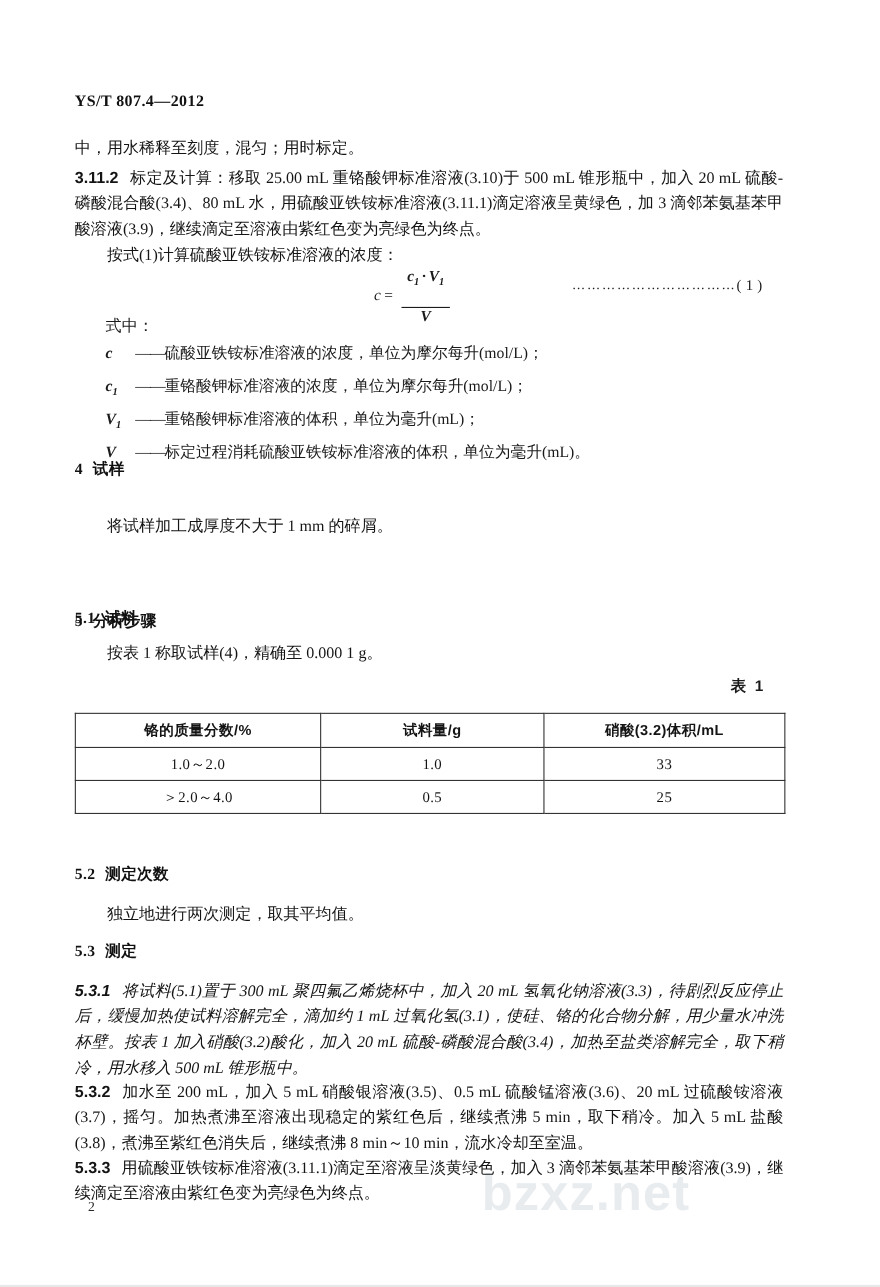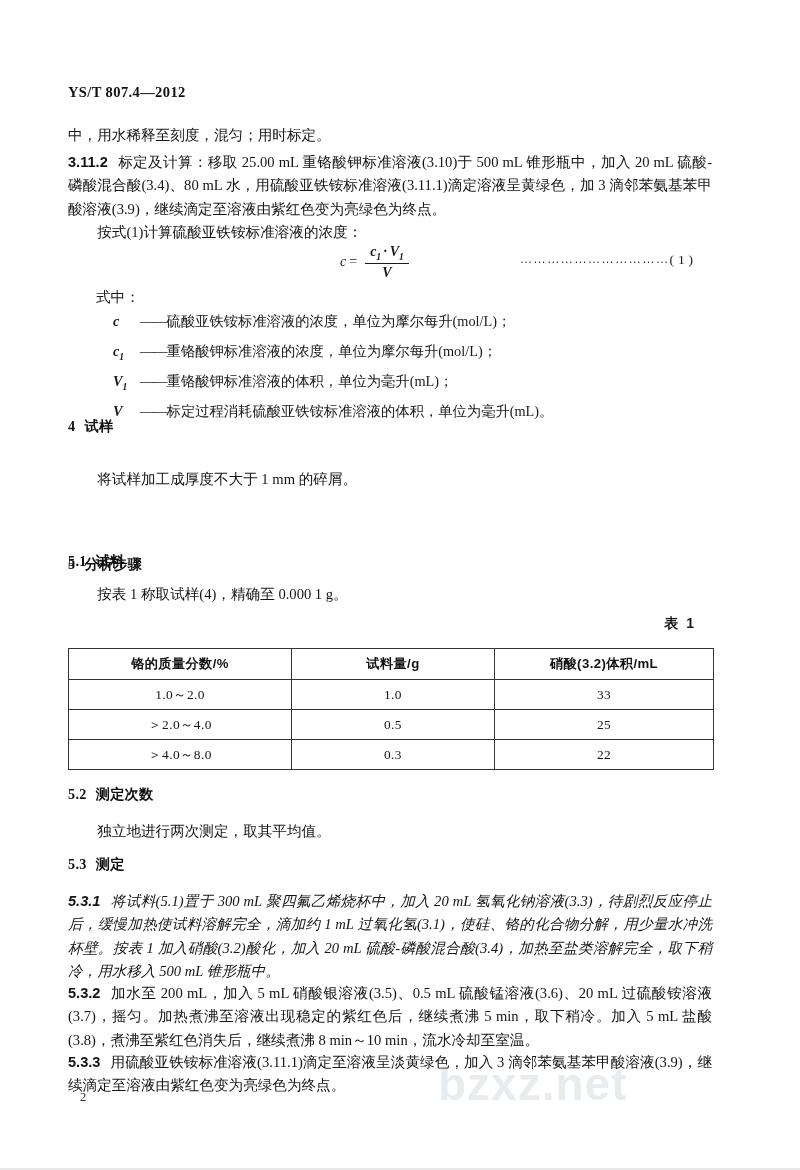--- a/index.html
+++ b/index.html
@@ -102,41 +102,41 @@
   .fvar { font-style: italic; }
   .sub { font-size: 9.5px; vertical-align: sub; font-style: italic; }
   .frac {
     display: inline-flex;
     flex-direction: column;
     align-items: center;
     margin-left: 5px;
     line-height: 1.08;
   }
   .frac .numer {
-    padding: 0 5px 1px 5px;
+    padding: 0 5px 17px 5px;
     border-bottom: 1.3px solid #1a1a1a;
     white-space: nowrap;
     font-weight: bold;
   }
   .frac .denom { padding-top: 1px; font-weight: bold; }
   .eqnum {
     position: absolute;
     left: 452px;
     top: 8px;
     font-size: 13.5px;
     letter-spacing: 0.2px;
     white-space: nowrap;
   }
   .leader { letter-spacing: 1.6px; font-size: 12px; vertical-align: 1px; }
 
   
   .deflist { position: absolute; left: 68px; top: 286px; width: 660px; }
   .defintro { margin-left: 28px; font-size: 14.6px; line-height: 23px; }
   .defrow {
-    margin-left: 45px;
+    margin-left: 28px;
     font-size: 14.3px;
     line-height: 24px;
     white-space: nowrap;
   }
   .defsym {
     display: inline-block;
     min-width: 27px;
     font-family: "Liberation Serif", serif;
     font-style: italic;
     font-weight: bold;
@@ -274,25 +274,20 @@
         <tr>
           <td>1.0～2.0</td>
           <td>1.0</td>
           <td>33</td>
         </tr>
         <tr>
           <td>＞2.0～4.0</td>
           <td>0.5</td>
           <td>25</td>
         </tr>
-        <tr>
-          <td>＞4.0～8.0</td>
-          <td>0.3</td>
-          <td>22</td>
-        </tr>
       </tbody>
     </table>
 
     <div class="heading" style="top:785px;">
       <span class="num">5.2</span><span>测定次数</span>
     </div>
     <div class="blk bodywidth indent" style="top:820px;">独立地进行两次测定，取其平均值。</div>
 
     <div class="heading" style="top:855px;">
       <span class="num">5.3</span><span>测定</span>

